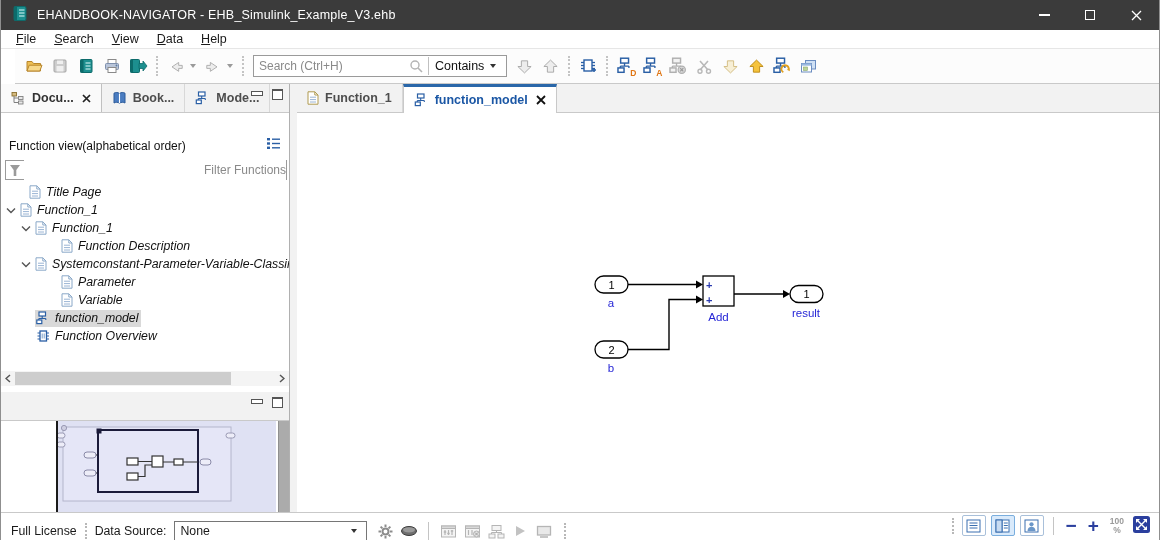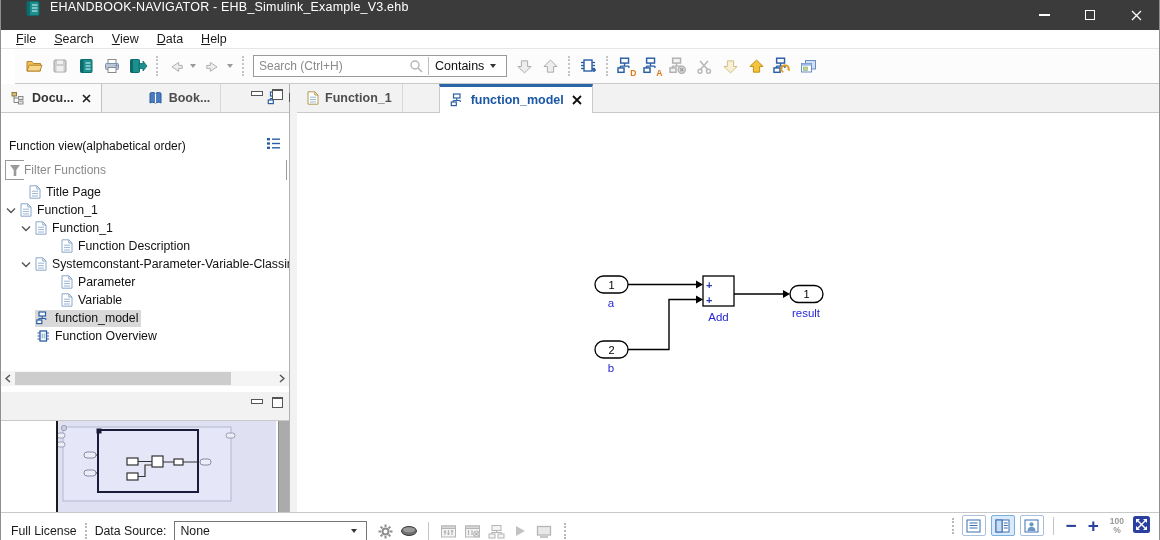--- a/index.html
+++ b/index.html
@@ -4,21 +4,21 @@
 <style>
   * { margin:0; padding:0; box-sizing:border-box; }
   html,body { background:#888; }
   #window {
     position:relative; width:1160px; height:540px; overflow:hidden;
     font-family:"Liberation Sans", sans-serif; font-size:12px; color:#1a1a1a;
     background:#fff; border-left:1px solid #8f8f8f; border-right:1px solid #8f8f8f;
   }
   
   .titlebar { position:absolute; left:0; top:0; width:100%; height:30px; background:#3b3b3b;
-    display:flex; align-items:flex-start; color:#fff;padding-left:13px; }
+    display:flex; align-items:center; color:#fff; }
   .titlebar .appicon { margin:0 8px 0 11px; }
   .titlebar .title { font-size:12.5px; letter-spacing:.2px; }
   .wincontrols { position:absolute; right:0; top:0; height:30px; display:flex; }
   .winbtn { width:46px; height:30px; display:flex; align-items:center; justify-content:center; }
   .minbar { width:11px; height:1.5px; background:#fff; }
   .maxbox { width:10px; height:10px; border:1.2px solid #fff; }
   
   .menubar { position:absolute; left:0; top:30px; width:100%; height:19px; background:#fff;
     display:flex; align-items:center; padding-left:6px; border-bottom:1px solid #e6e6e6; }
   .menu-item { padding:1px 9px; font-size:12.5px; display:inline-block; }
@@ -41,43 +41,43 @@
   .badge { position:absolute; right:-1px; bottom:-2px; font-size:8.5px; font-weight:bold; color:#e07614;
     background:rgba(255,255,255,.0); line-height:1; }
   .iconwrap { position:relative; width:18px; height:18px; }
   
   .leftpanel { position:absolute; left:0; top:84px; width:289px; height:428px; background:#fff;
     border-right:1px solid #b0b0b0; }
   .splitter { position:absolute; left:289px; top:84px; width:7px; height:428px; background:#f2f2f2; }
   .mainarea { position:absolute; left:296px; top:84px; width:864px; height:428px; }
   
   .tabbar { position:relative; height:29px; background:#f2f2f2; border-bottom:1px solid #c9c9c9;
-    display:flex; align-items:stretch;gap:36px; }
+    display:flex; align-items:stretch; }
   .tab { display:flex; align-items:center; padding:0 10px; font-size:12.5px; font-weight:bold;
     color:#4d4d4d; border-right:1px solid #d8d8d8; gap:6px; }
   .tab.activelight { background:#fafafa; border-right:1px solid #c0c0c0; color:#333; }
   .tab.activeblue { background:#fff; border-top:3px solid #2a67a9; margin-bottom:-1px;
     border-left:1px solid #c9c9c9; border-right:1px solid #c9c9c9; color:#1b57a5; z-index:2; }
   .tabclose { font-size:14px; font-weight:bold; color:#222; line-height:1; margin-left:2px; }
   .panelbtns { position:absolute; right:6px; top:5px; display:flex; gap:10px; }
   .pmin { width:11px; height:10px; position:relative; }
   .pmin::after { content:""; position:absolute; left:0; top:2px; width:10px; height:2.5px; border:1px solid #555; background:#fff; }
   .pmax { width:11px; height:11px; border:1px solid #555; border-top:2.5px solid #555; background:#fff; }
   
   .fview { position:absolute; left:0; top:29px; width:288px; height:279px; background:#fff; overflow:hidden; }
   .fv-header { position:absolute; left:8px; top:26px; font-weight:normal; font-size:12px; color:#111; }
   .fv-listicon { position:absolute; right:8px; top:24px; }
   .fv-filter { position:absolute; left:4px; top:47px; width:282px; height:20px; border:1px solid #9a9a9a;
     background:#fff; display:flex; align-items:center; }
   .fv-filter input { border:none; outline:none; flex:1; height:24px; font-size:12px; color:#333;
-    font-family:"Liberation Sans",sans-serif; }
+    font-family:"Liberation Sans",sans-serif;text-align:right; }
   .fv-filter input::placeholder { color:#8a8a8a; }
   .tree { position:absolute; left:0; top:70px; width:288px; }
   .trow { height:18px; display:flex; align-items:center; white-space:nowrap; overflow:hidden; }
-  .trow .sel { display:flex; align-items:center; height:17px; padding:0 3px 0 1px; }
+  .trow .sel { display:flex; align-items:center; height:17px; padding:0 3px 0 1px;font-style:italic; }
   .trow.selected .sel { background:#d9d9d9; }
   .tlabel { font-size:12.3px; color:#111; margin-left:5px; }
   .chev { margin-right:3px; flex:0 0 auto; }
   .hscroll { position:absolute; left:0; top:258px; width:288px; height:15px; background:#f4f4f4;
     display:flex; align-items:center; }
   .hs-thumb { position:absolute; left:14px; width:216px; height:13px; top:1px; background:#cdcdcd; }
   .hs-arrow { width:14px; display:flex; justify-content:center; z-index:1; }
   
   .otabs { position:absolute; left:0; top:308px; width:288px; }
   .ocontent { position:absolute; left:0; top:337px; width:288px; height:91px; background:#fff; overflow:hidden; }

